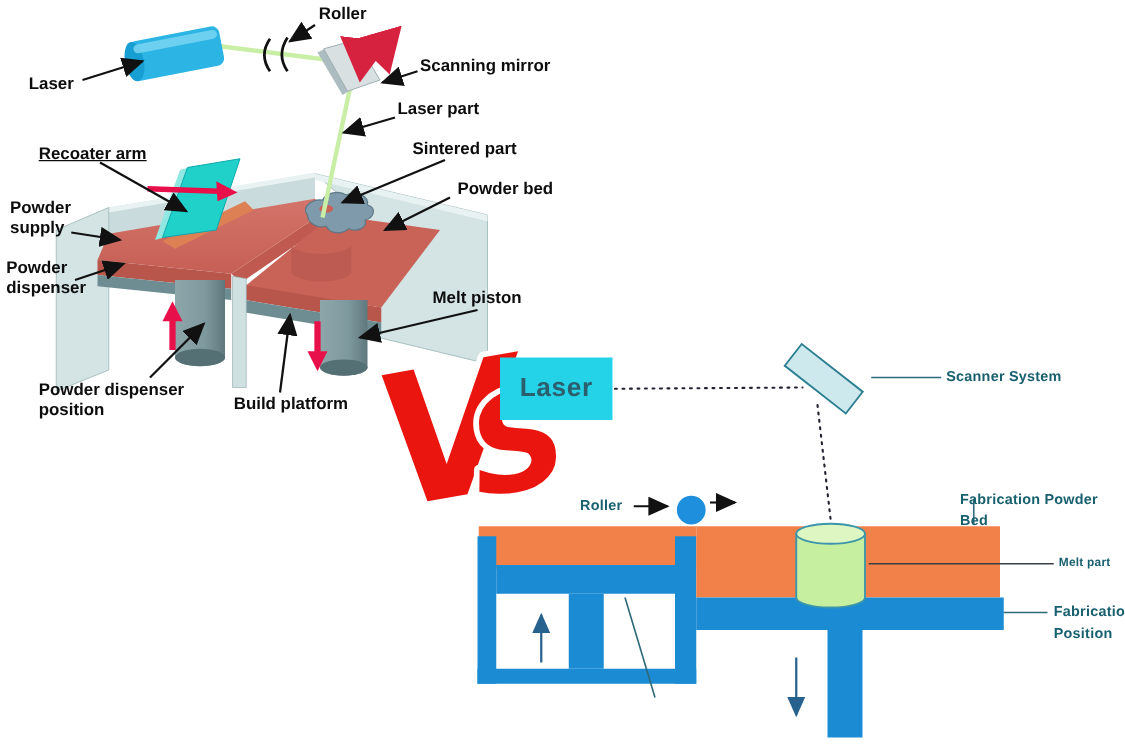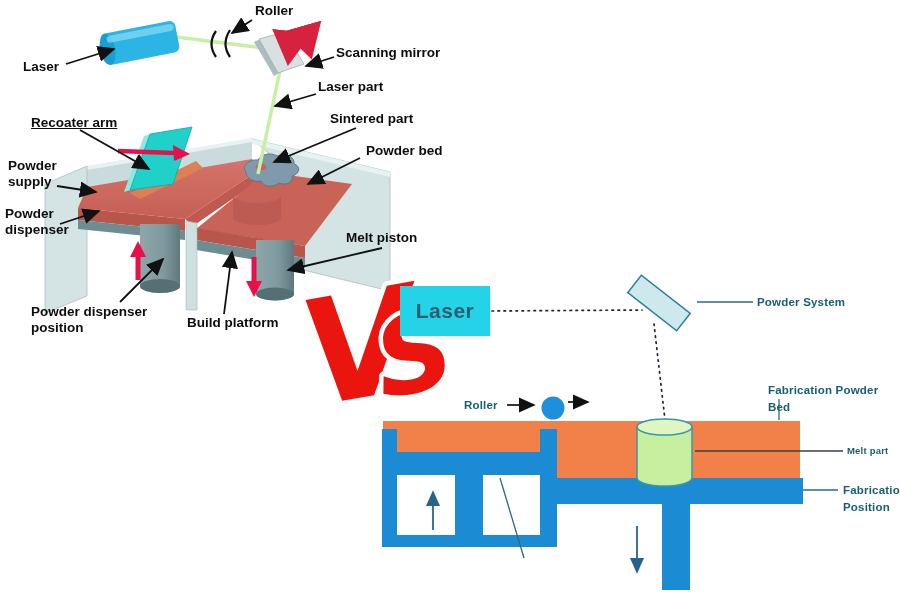--- a/index.html
+++ b/index.html
@@ -166,20 +166,20 @@
   <div class="lbl lbl-sls" style="left:5px;top:206px;">Powder
 dispenser</div>
   <div class="lbl lbl-sls" style="left:31px;top:304px;">Powder dispenser
 position</div>
   <div class="lbl lbl-sls" style="left:187px;top:315px;">Build platform</div>
   <div class="lbl lbl-sls" style="left:346px;top:230px;">Melt piston</div>
 
   <div class="laser-box">
     <span>Laser</span>
   </div>
-  <div class="lbl lbl-slm" style="left:757px;top:294px;">Powder System</div>
-  <div class="lbl lbl-slm" style="left:756px;top:382px;padding-left:12px;">Fabrication Powder Bed</div>
+  <div class="lbl lbl-slm" style="left:757px;top:294px;">Scanner System</div>
+  <div class="lbl lbl-slm" style="left:756px;top:392px;padding-left:12px;">Fabrication Powder Bed</div>
   <div class="lbl lbl-slm small" style="left:847px;top:444px;">Melt part</div>
   <div class="lbl lbl-slm" style="left:843px;top:482px;">Fabrication
 Position</div>
   <div class="lbl lbl-slm" style="left:464px;top:397px;">Roller</div>
 
 </div>
 
 </body></html>

